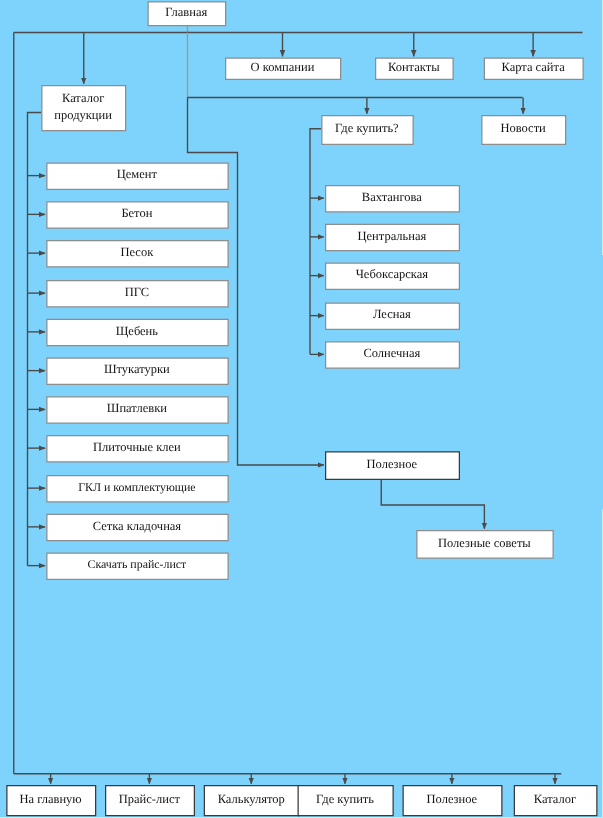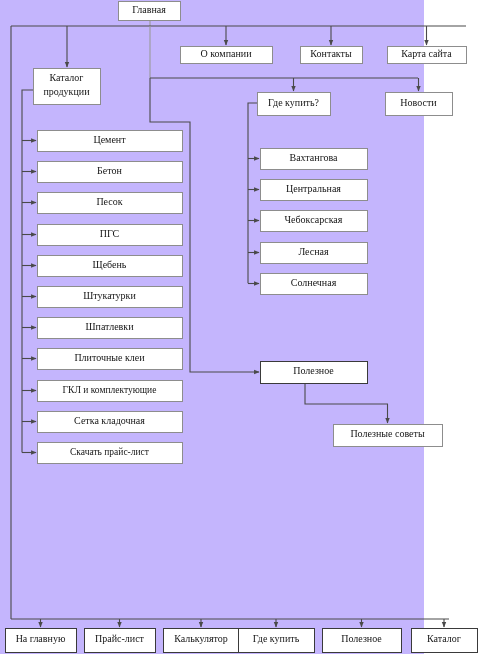--- a/index.html
+++ b/index.html
@@ -9,23 +9,23 @@
     background: #ffffff;
   }
   body {
     width: 482px;
     height: 654px;
     overflow: hidden;
     font-family: "Liberation Serif", "DejaVu Serif", serif;
   }
   #sitemap-root {
     position: relative;
-    width: 424px;
+    width: 482px;
     height: 654px;
-    background: #c4b5fd;
+    background: #7dd3fc;
   }
   svg#diagram {
     position: absolute;
     left: 0;
     top: 0;
     width: 482px;
     height: 654px;
     display: block;
   }
   .node-rect {

